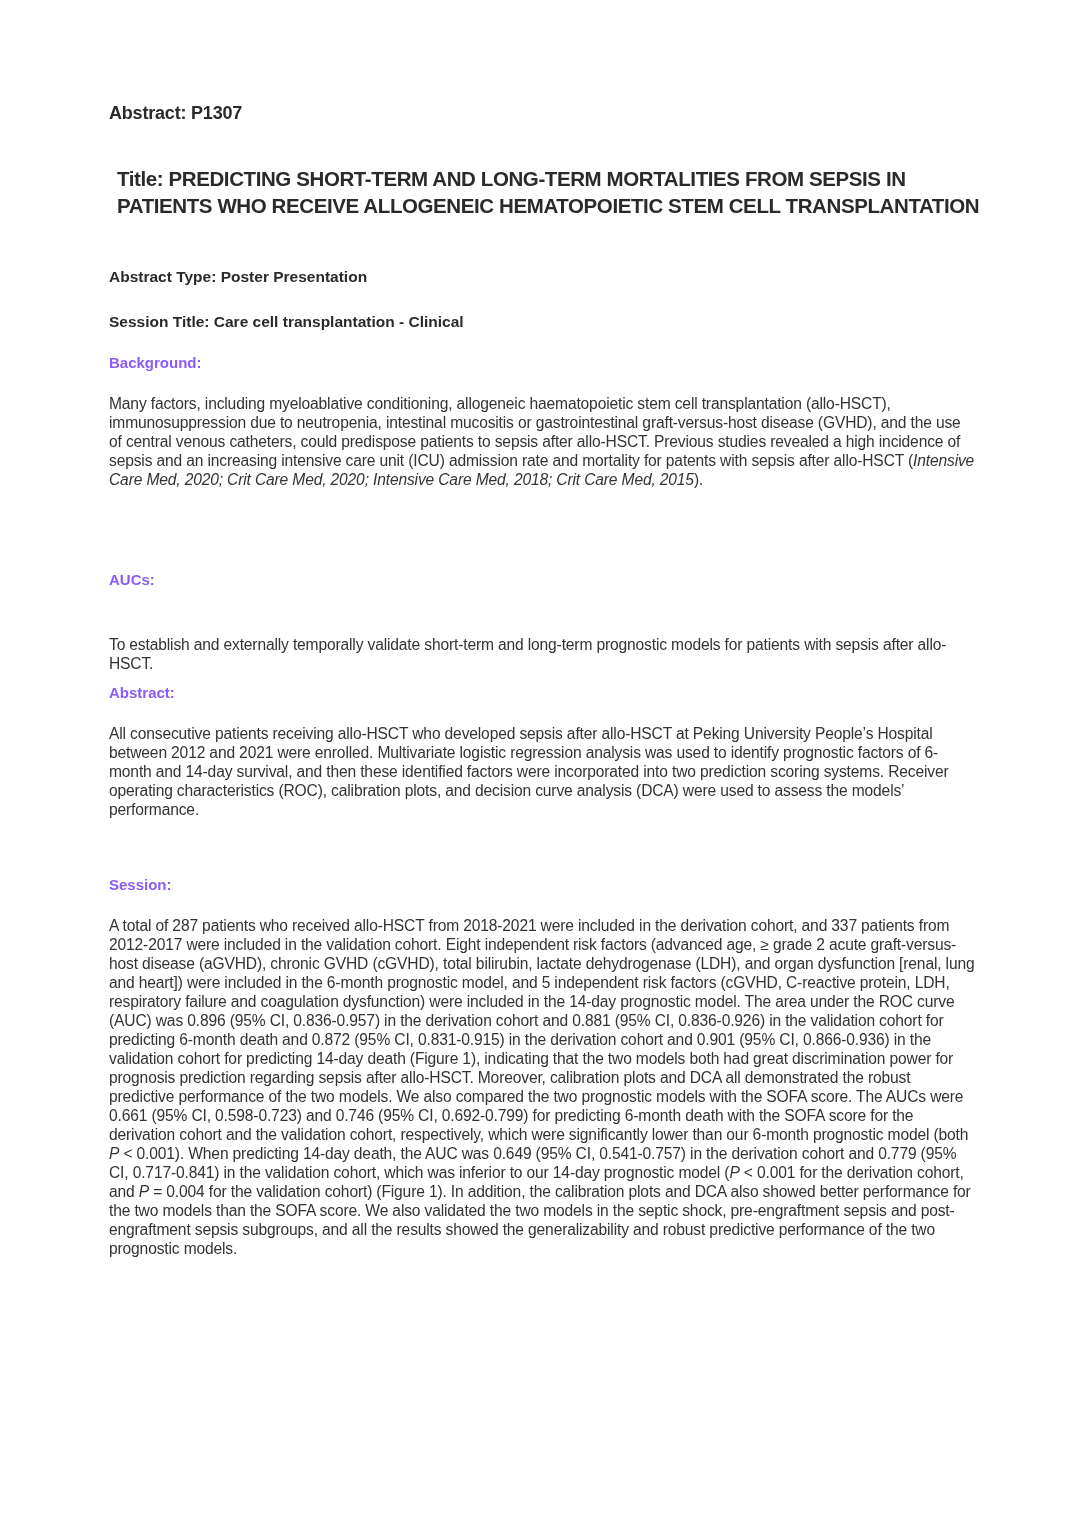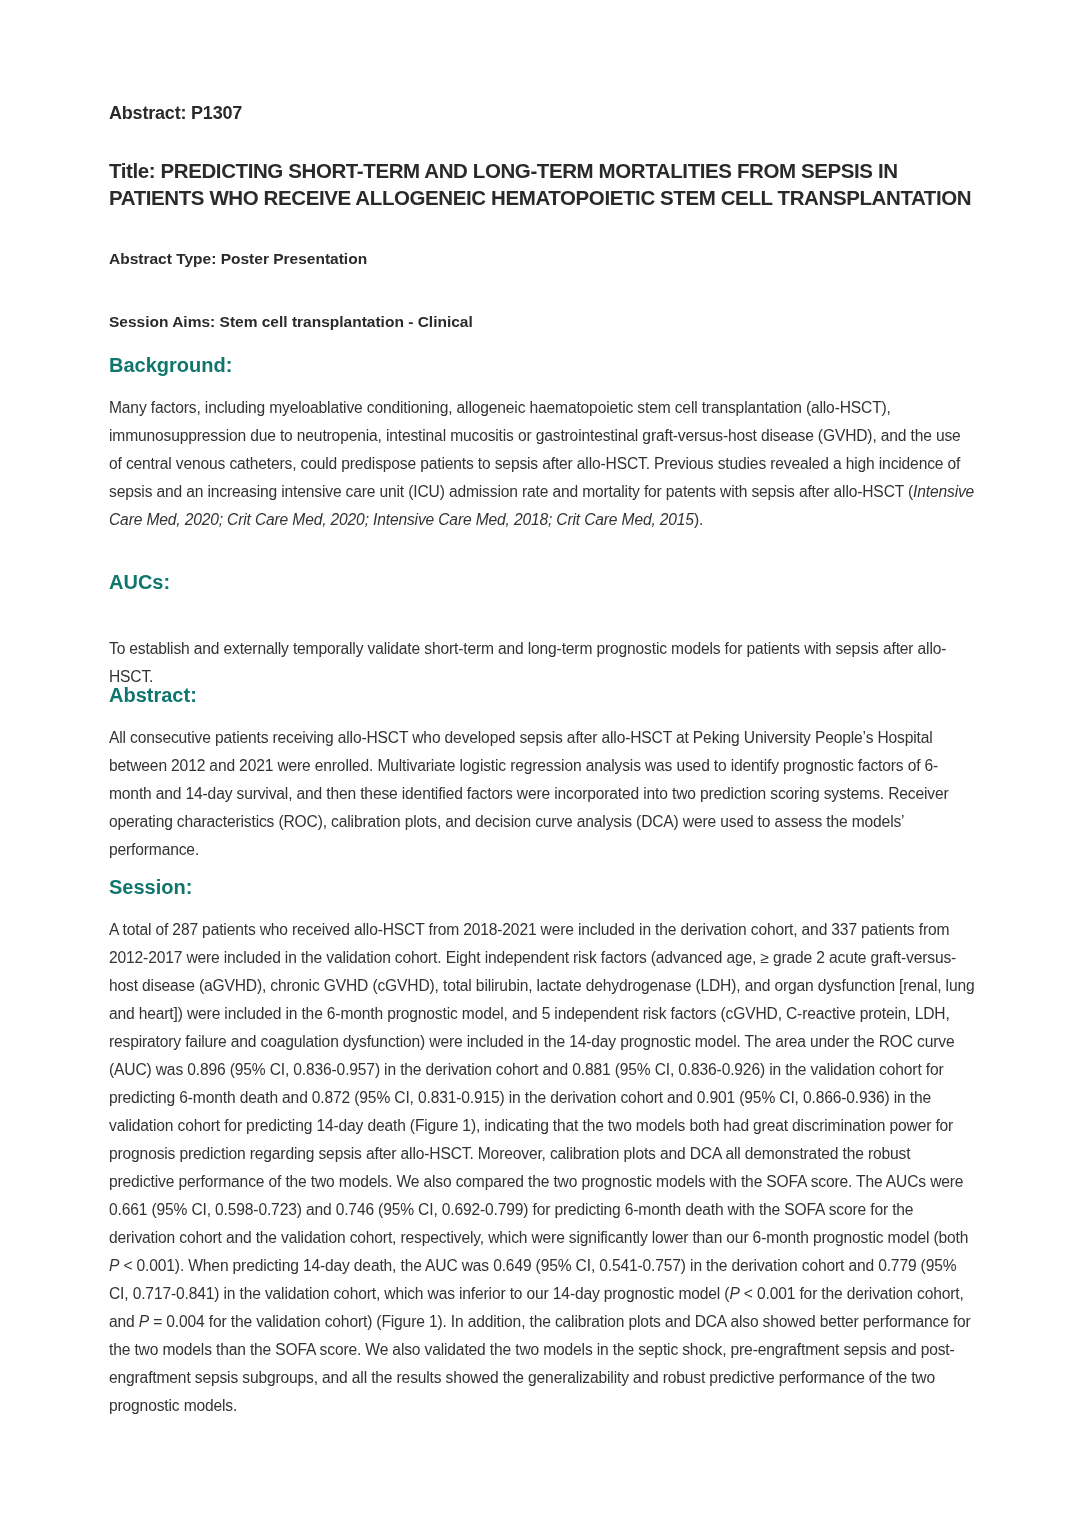--- a/index.html
+++ b/index.html
@@ -1,34 +1,34 @@
 <!DOCTYPE html>
 <html><head>
 <meta charset="utf-8">
 <style>
   html, body { margin: 0; padding: 0; background: #ffffff; }
   body { width: 1080px; height: 1528px; position: relative; overflow: hidden;
          font-family: "Liberation Sans", "DejaVu Sans", sans-serif; color: #2b2b2b; }
   .page { position: absolute; left: 109px; top: 0; width: 870px; }
   .abstract-id { position: absolute; top: 103px; left: 0; font-size: 18px; font-weight: bold; color: #2a2a2a; letter-spacing: -0.2px; }
-  .title { position: absolute; top: 157px; left: 0; width: 870px; font-size: 20.5px; font-weight: bold; line-height: 27px; color: #2a2a2a; letter-spacing: -0.4px; margin: 0; }
+  .title { position: absolute; top: 157px; left: 0; width: 870px; font-size: 20.5px; font-weight: bold; line-height: 27px; color: #2a2a2a; letter-spacing: -0.4px; margin: 8px; }
   .meta { position: absolute; left: 0; font-size: 15.5px; font-weight: bold; color: #2a2a2a; }
-  .sec-head { position: absolute; left: 0; font-size: 20px; font-weight: bold; color: #0f766e; margin: 0; }
-  .para { position: absolute; left: 0; width: 866px; font-size: 15.6px; line-height: 28px; color: #333; margin: 0; letter-spacing: -0.15px; }
+  .sec-head { position: absolute; left: 0; font-size: 15px; font-weight: bold; color: #8b5cf6; margin: 0; }
+  .para { position: absolute; left: 0; width: 866px; font-size: 15.6px; line-height: 19px; color: #333; margin: 0; letter-spacing: -0.15px; }
   .para i { font-style: italic; }
 </style>
 </head>
 <body>
 
 <div class="page">
   <div class="abstract-id">Abstract: P1307</div>
   <h1 class="title">Title: PREDICTING SHORT-TERM AND LONG-TERM MORTALITIES FROM SEPSIS IN PATIENTS WHO RECEIVE ALLOGENEIC HEMATOPOIETIC STEM CELL TRANSPLANTATION</h1>
 
-  <div class="meta" style="top:250px">Abstract Type: Poster Presentation</div>
-  <div class="meta" style="top:313px">Session Aims: Stem cell transplantation - Clinical</div>
+  <div class="meta" style="top:268px">Abstract Type: Poster Presentation</div>
+  <div class="meta" style="top:313px">Session Title: Care cell transplantation - Clinical</div>
 
   <h2 class="sec-head" style="top:354px">Background:</h2>
   <p class="para" style="top:394px"><span>Many factors, including myeloablative conditioning, allogeneic haematopoietic stem cell transplantation (allo-HSCT), immunosuppression due to neutropenia, intestinal mucositis or gastrointestinal graft-versus-host disease (GVHD), and the use of central venous catheters, could predispose patients to sepsis after allo-HSCT. Previous studies revealed a high incidence of sepsis and an increasing intensive care unit (ICU) admission rate and mortality for patents with sepsis after allo-HSCT (</span><i>Intensive Care Med, 2020; Crit Care Med, 2020; Intensive Care Med, 2018; Crit Care Med, 2015</i><span>).</span></p>
 
   <h2 class="sec-head" style="top:571px">AUCs:</h2>
   <p class="para" style="top:635px">To establish and externally temporally validate short-term and long-term prognostic models for patients with sepsis after allo-HSCT.</p>
 
   <h2 class="sec-head" style="top:684px">Abstract:</h2>
   <p class="para" style="top:724px">All consecutive patients receiving allo-HSCT who developed sepsis after allo-HSCT at Peking University People’s Hospital between 2012 and 2021 were enrolled. Multivariate logistic regression analysis was used to identify prognostic factors of 6-month and 14-day survival, and then these identified factors were incorporated into two prediction scoring systems. Receiver operating characteristics (ROC), calibration plots, and decision curve analysis (DCA) were used to assess the models’ performance.</p>
 

